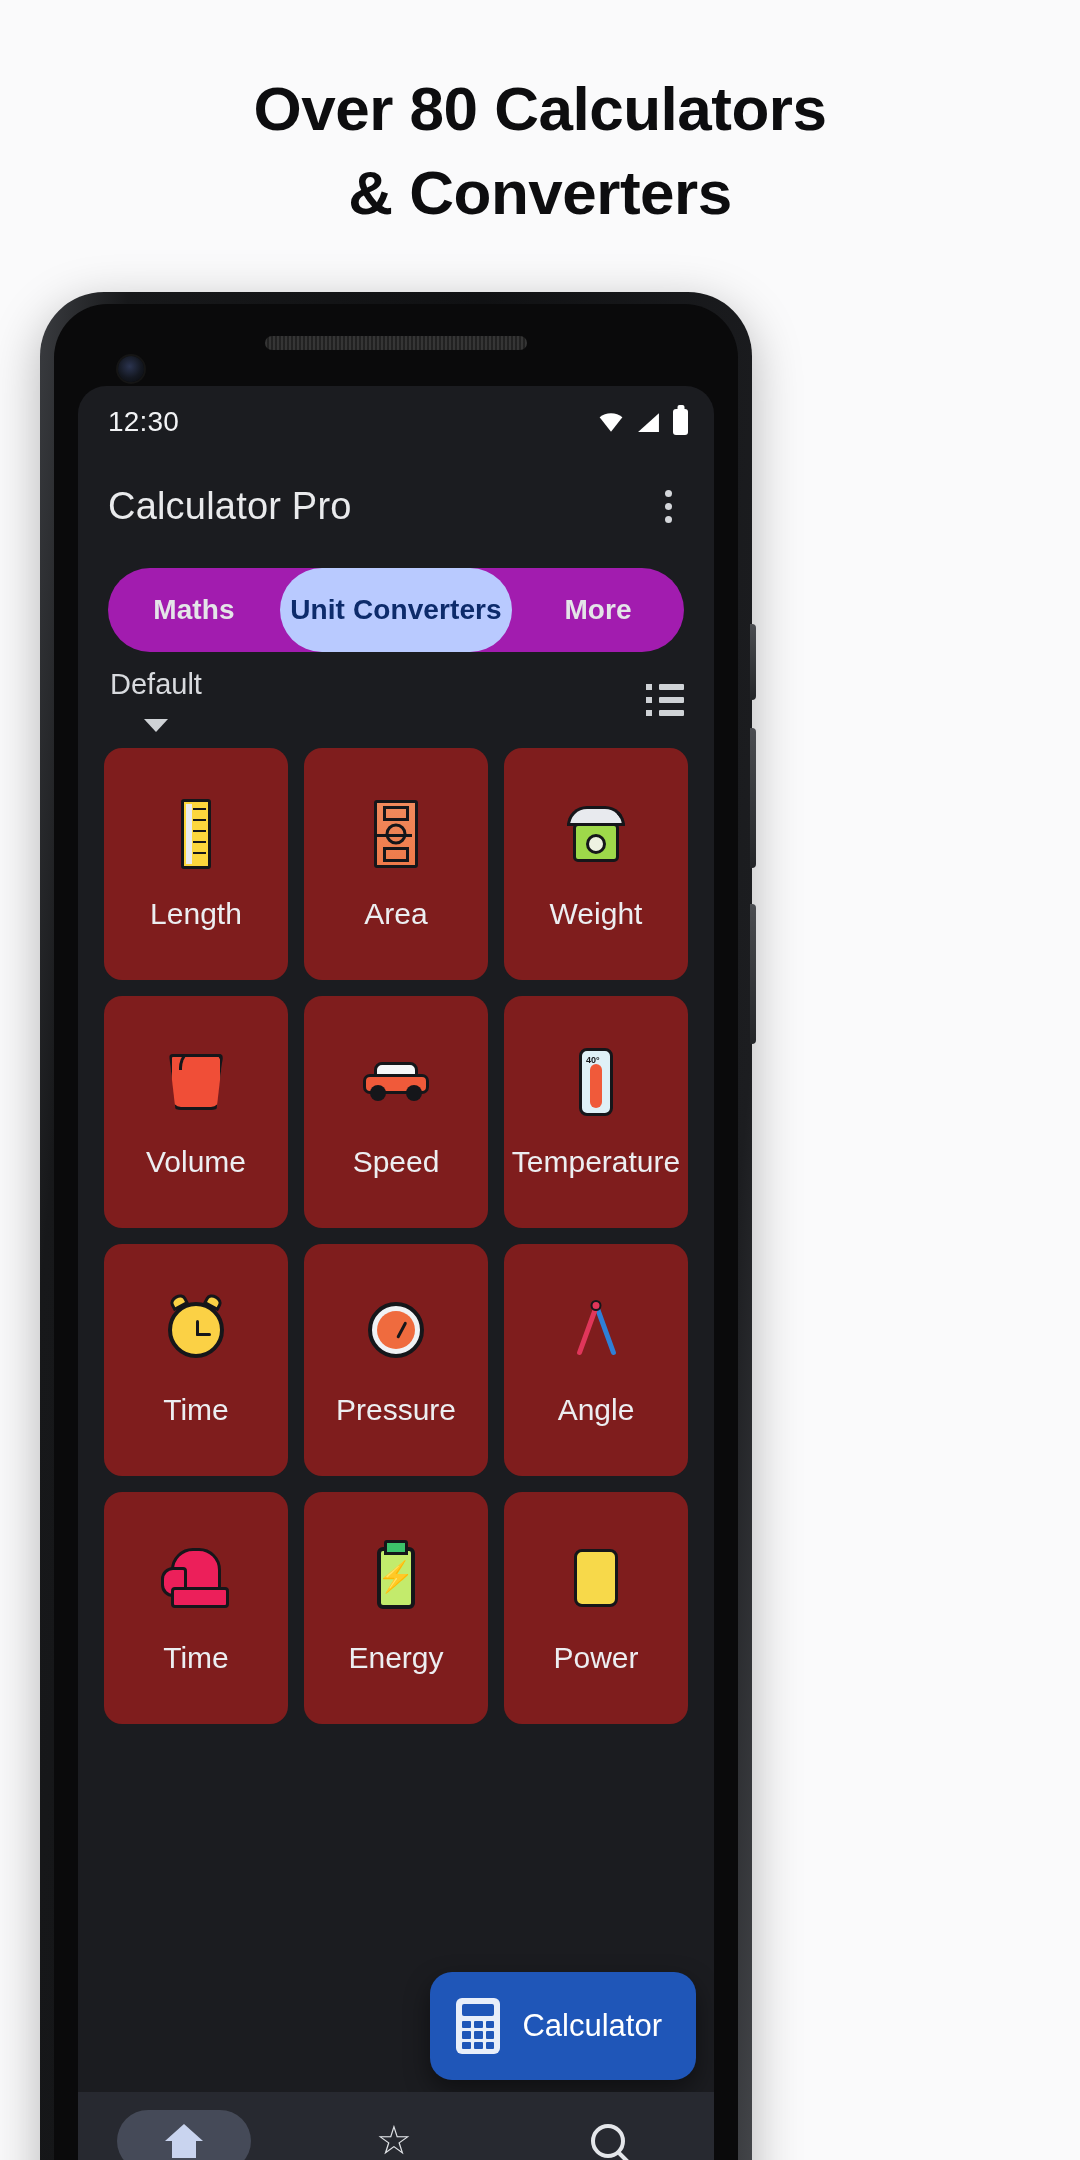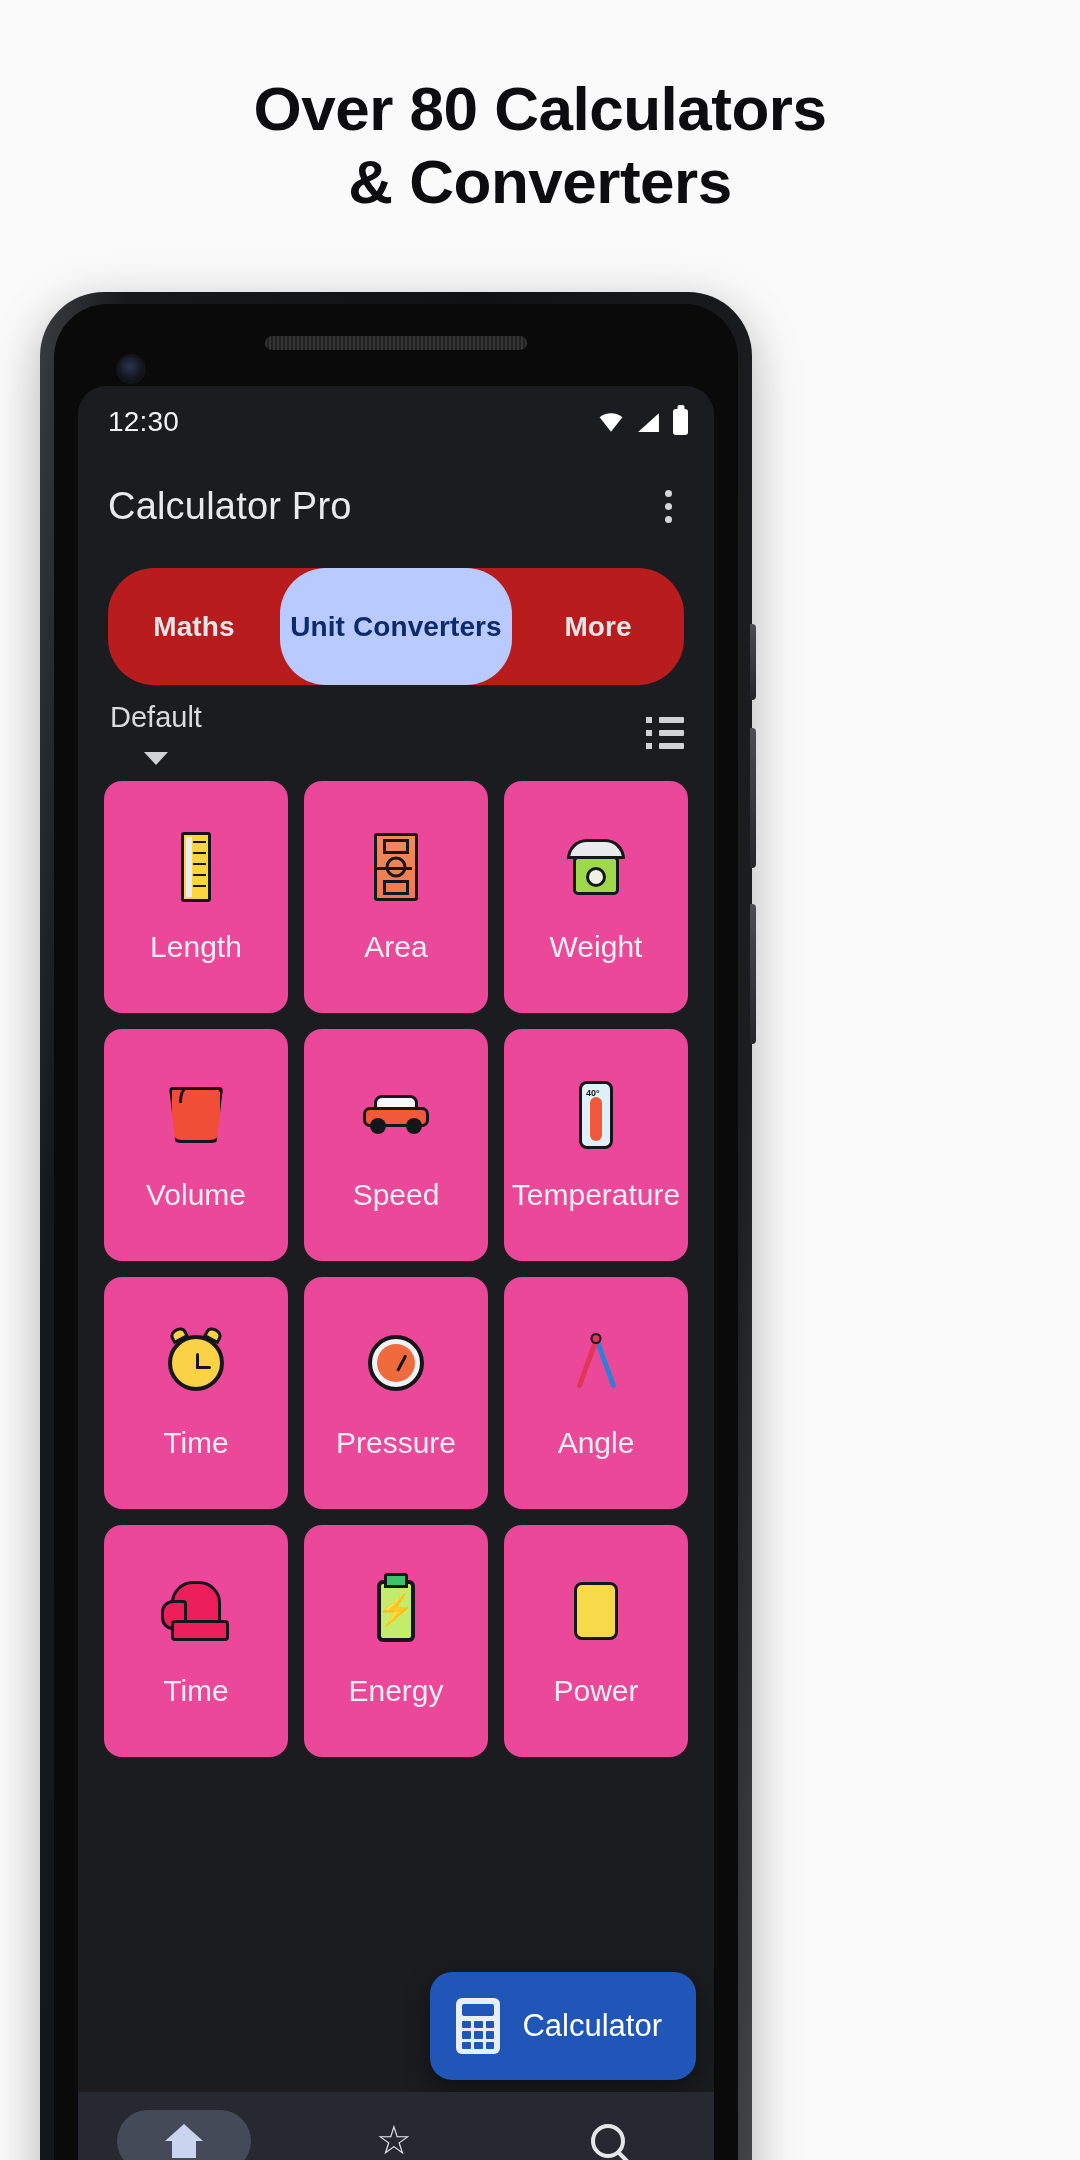--- a/index.html
+++ b/index.html
@@ -11,21 +11,21 @@
   }
 
   
   .headline{
     position:absolute; left:0; top:78px; width:1080px;
     text-align:center;
     font-size:62px; font-weight:700; line-height:1.0;
     letter-spacing:-0.5px;
     color:#0d0d0f;
   }
-  .headline .l2{ display:block; margin-top:11px; }
+  .headline .l2{ display:block; margin-top:22px; }
 
   
   .phone{
     position:absolute; left:40px; top:292px;
     width:712px; height:1960px;
     border-radius:64px 64px 0 0;
     background:linear-gradient(95deg,#3a3c40 0%, #17181a 10%, #101113 50%, #1c1d20 88%, #46484c 100%);
     box-shadow:0 14px 50px rgba(0,0,0,.28);
   }
   .phone-inner{
@@ -81,21 +81,21 @@
   }
   .app-title{ color:#e9eaec; font-size:38px; font-weight:400; letter-spacing:.2px; }
   .kebab{ width:40px; height:46px; display:flex; flex-direction:column;
           align-items:center; justify-content:center; gap:6px; }
   .kebab i{ width:7px; height:7px; border-radius:50%; background:#d4d6da; display:block; }
 
   
   .tabs-wrap{ padding:14px 30px 0; display:flex; justify-content:center; }
   .tabs{
     display:flex; align-items:stretch;
-    background:#b91c1c; border-radius:46px; height:117px;
+    background:#a21caf; border-radius:46px; height:84px;
     width:100%; max-width:600px; overflow:hidden;
   }
   .tab{
     flex:1; display:flex; align-items:center; justify-content:center;
     font-size:28px; font-weight:700; color:#e4e5e8; letter-spacing:.1px;
   }
   .tab.sel{ background:#b9caff; color:#0d2b6b; border-radius:46px; flex:1.35; }
 
   
   .filter-row{
@@ -110,21 +110,21 @@
   .listicon .r{ display:flex; align-items:center; gap:7px; }
   .listicon .d{ width:6px; height:6px; background:#cfd2d6; }
   .listicon .b{ flex:1; height:6px; background:#cfd2d6; border-radius:1px; }
 
   
   .grid{
     padding:0 26px; display:grid; grid-template-columns:repeat(3,1fr);
     gap:16px;
   }
   .card{
-    background:#ec4899; border-radius:18px; height:232px;
+    background:#7f1d1d; border-radius:18px; height:232px;
     display:flex; flex-direction:column; align-items:center; justify-content:center;
     gap:26px;
   }
   .card .glyph{ height:74px; display:flex; align-items:center; justify-content:flex-end; }
   .card .cap{ color:#eceef1; font-size:30px; }
 
   
   .ico{ position:relative; }
   
   .i-ruler{ width:30px; height:70px; background:#fcd63c; border:3px solid #15161a; border-radius:3px; }

